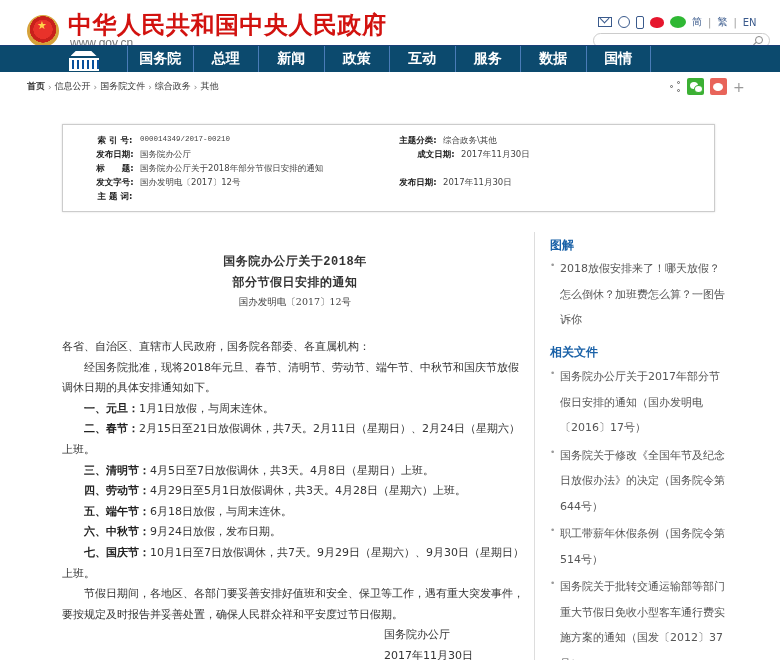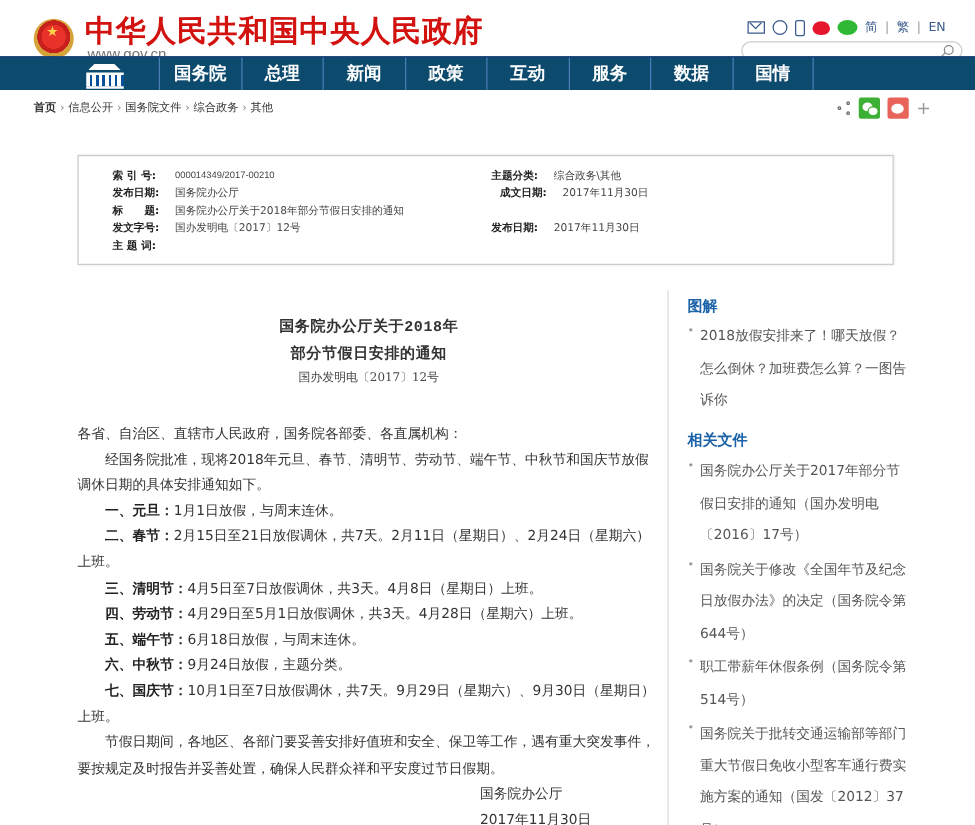--- a/index.html
+++ b/index.html
@@ -52,25 +52,25 @@
   .share-icon i:nth-child(2) { left: 0; top: 4px; }
   .share-icon i:nth-child(3) { left: 7px; top: 8px; }
   .btn-wechat { width: 17px; height: 17px; background: #3cb034; border-radius: 2px; position: relative; }
   .btn-wechat::before { content: ""; position: absolute; left: 3px; top: 4px; width: 8px; height: 7px; background: #fff; border-radius: 50%; }
   .btn-wechat::after { content: ""; position: absolute; left: 7px; top: 7px; width: 7px; height: 6px; background: #fff; border-radius: 50%; border: 1px solid #3cb034; }
   .btn-weibo { width: 17px; height: 17px; background: #e8645a; border-radius: 2px; position: relative; }
   .btn-weibo::after { content: ""; position: absolute; left: 3px; top: 5px; width: 10px; height: 8px; background: #fff; border-radius: 50%; }
   .btn-more { color: #999; font-size: 14px; line-height: 14px; }
 
   
-  .info-box { position: absolute; left: 62px; top: 124px; width: 653px; height: 88px; border: 1px solid #ccc; box-shadow: 0 0 2px #ddd; background: #fff; }
+  .info-box { position: absolute; left: 62px; top: 124px; width: 653px; height: 88px; border: 1px solid #ccc; box-shadow: 0 0 2px #ddd; background: #fff; text-align: center; }
   .info-row { position: absolute; font-size: 8.5px; display: flex; }
   .info-label { font-weight: bold; color: #222; width: 50px; }
   .info-val { color: #444; }
-  .info-val.mono { font-family: Liberation Sans, sans-serif; font-size: 7.5px; }
+  .info-val.mono { font-family: Liberation Mono, monospace; font-size: 7.5px; }
 
   
   .article-title { position: absolute; left: 180px; top: 252px; width: 230px; text-align: center; font-family: Liberation Mono, monospace; font-size: 12px; line-height: 21px; color: #333; font-weight: bold; letter-spacing: 0.5px; }
   .doc-number { position: absolute; left: 180px; top: 296px; width: 230px; text-align: center; font-size: 9.5px; color: #444; font-family: "DejaVu Serif", serif; }
   .body { position: absolute; left: 62px; top: 337px; width: 462px; font-size: 11px; line-height: 20.6px; color: #333; font-family: "DejaVu Sans", sans-serif; }
   .body p { margin: 0; }
   .body .indent { text-indent: 22px; }
   .body b { color: #222; }
   .signature { position: absolute; left: 384px; top: 624px; font-size: 11px; line-height: 21px; color: #333; }
 
@@ -166,21 +166,21 @@
     <span class="info-val">国办发明电〔2017〕12号</span>
   </div>
   <div class="info-row" style="left:27px; top:66px;">
     <span class="info-label">主 题 词:</span>
     <span class="info-val"></span>
   </div>
   <div class="info-row" style="left:330px; top:10px;">
     <span class="info-label">主题分类:</span>
     <span class="info-val">综合政务\其他</span>
   </div>
-  <div class="info-row" style="left:337px; top:24px;">
+  <div class="info-row" style="left:348px; top:24px;">
     <span class="info-label">成文日期:</span>
     <span class="info-val">2017年11月30日</span>
   </div>
   <div class="info-row" style="left:330px; top:52px;">
     <span class="info-label">发布日期:</span>
     <span class="info-val">2017年11月30日</span>
   </div>
 </div>
 
 <div class="article-title">
@@ -190,21 +190,21 @@
 <div class="doc-number">国办发明电〔2017〕12号</div>
 
 <div class="body">
   <p>各省、自治区、直辖市人民政府，国务院各部委、各直属机构：</p>
   <p class="indent">经国务院批准，现将2018年元旦、春节、清明节、劳动节、端午节、中秋节和国庆节放假调休日期的具体安排通知如下。</p>
   <p class="indent"><b>一、元旦：</b><span>1月1日放假，与周末连休。</span></p>
   <p class="indent"><b>二、春节：</b><span>2月15日至21日放假调休，共7天。2月11日（星期日）、2月24日（星期六）上班。</span></p>
   <p class="indent"><b>三、清明节：</b><span>4月5日至7日放假调休，共3天。4月8日（星期日）上班。</span></p>
   <p class="indent"><b>四、劳动节：</b><span>4月29日至5月1日放假调休，共3天。4月28日（星期六）上班。</span></p>
   <p class="indent"><b>五、端午节：</b><span>6月18日放假，与周末连休。</span></p>
-  <p class="indent"><b>六、中秋节：</b><span>9月24日放假，主题分类。</span></p>
+  <p class="indent"><b>六、中秋节：</b><span>9月24日放假，发布日期。</span></p>
   <p class="indent"><b>七、国庆节：</b><span>10月1日至7日放假调休，共7天。9月29日（星期六）、9月30日（星期日）上班。</span></p>
   <p class="indent">节假日期间，各地区、各部门要妥善安排好值班和安全、保卫等工作，遇有重大突发事件，要按规定及时报告并妥善处置，确保人民群众祥和平安度过节日假期。</p>
 </div>
 
 <div class="signature">
   <div>国务院办公厅</div>
   <div>2017年11月30日</div>
 </div>
 
 <div class="divider"></div>

